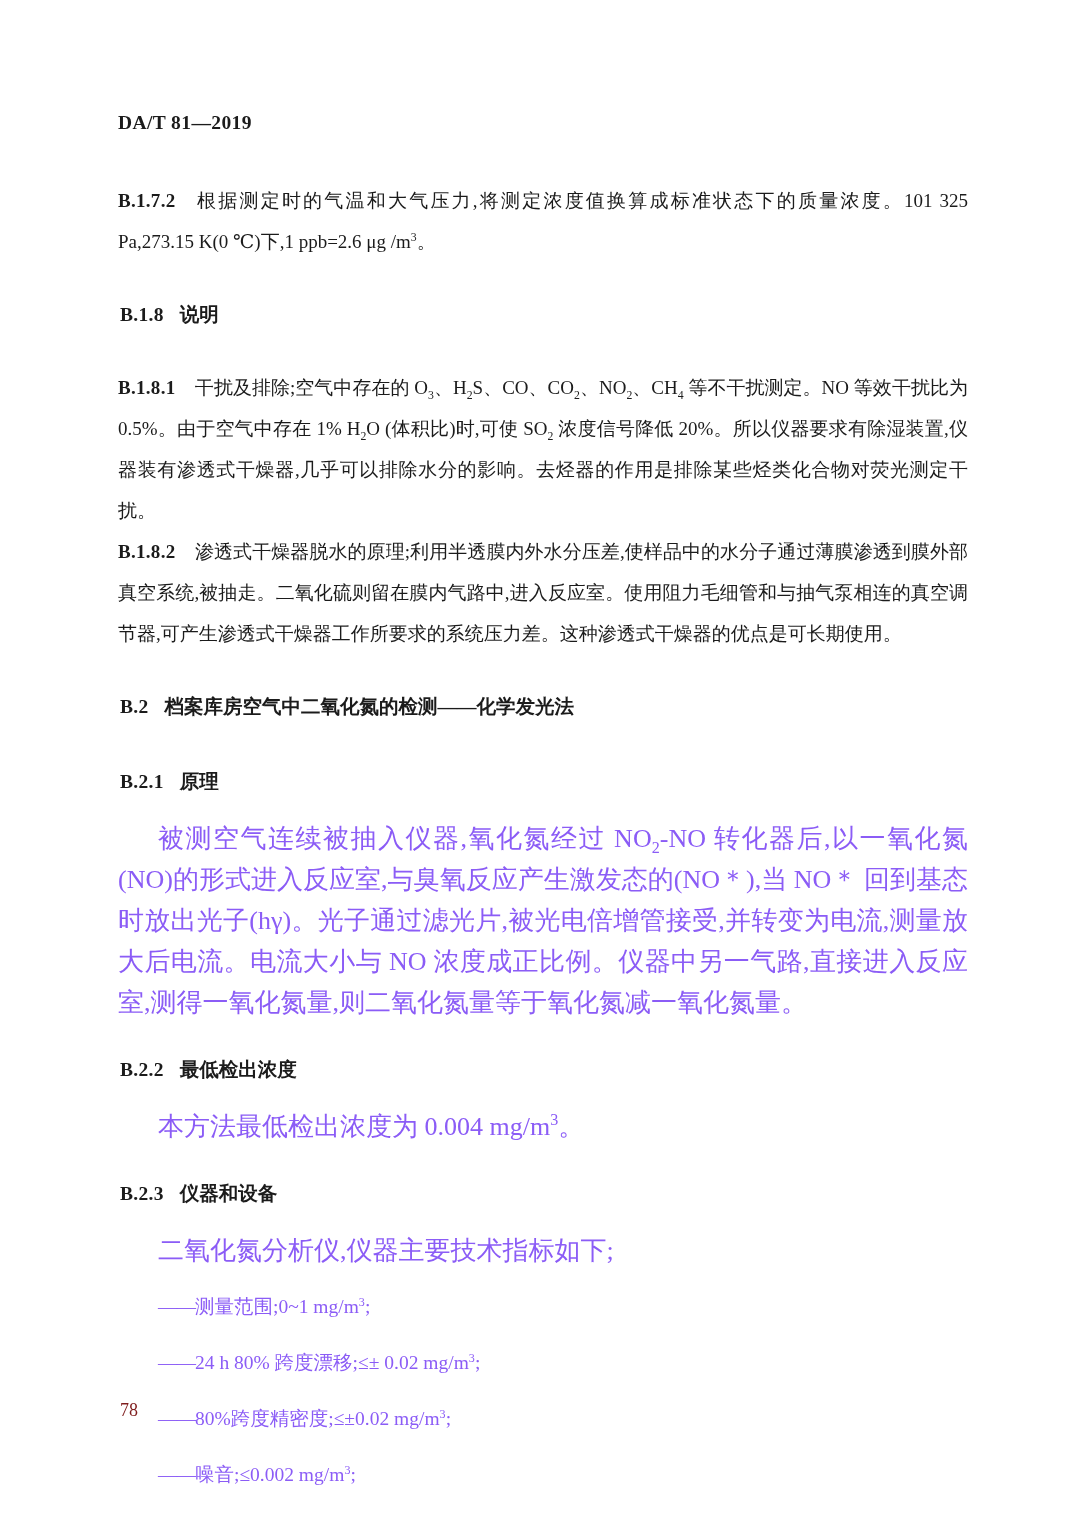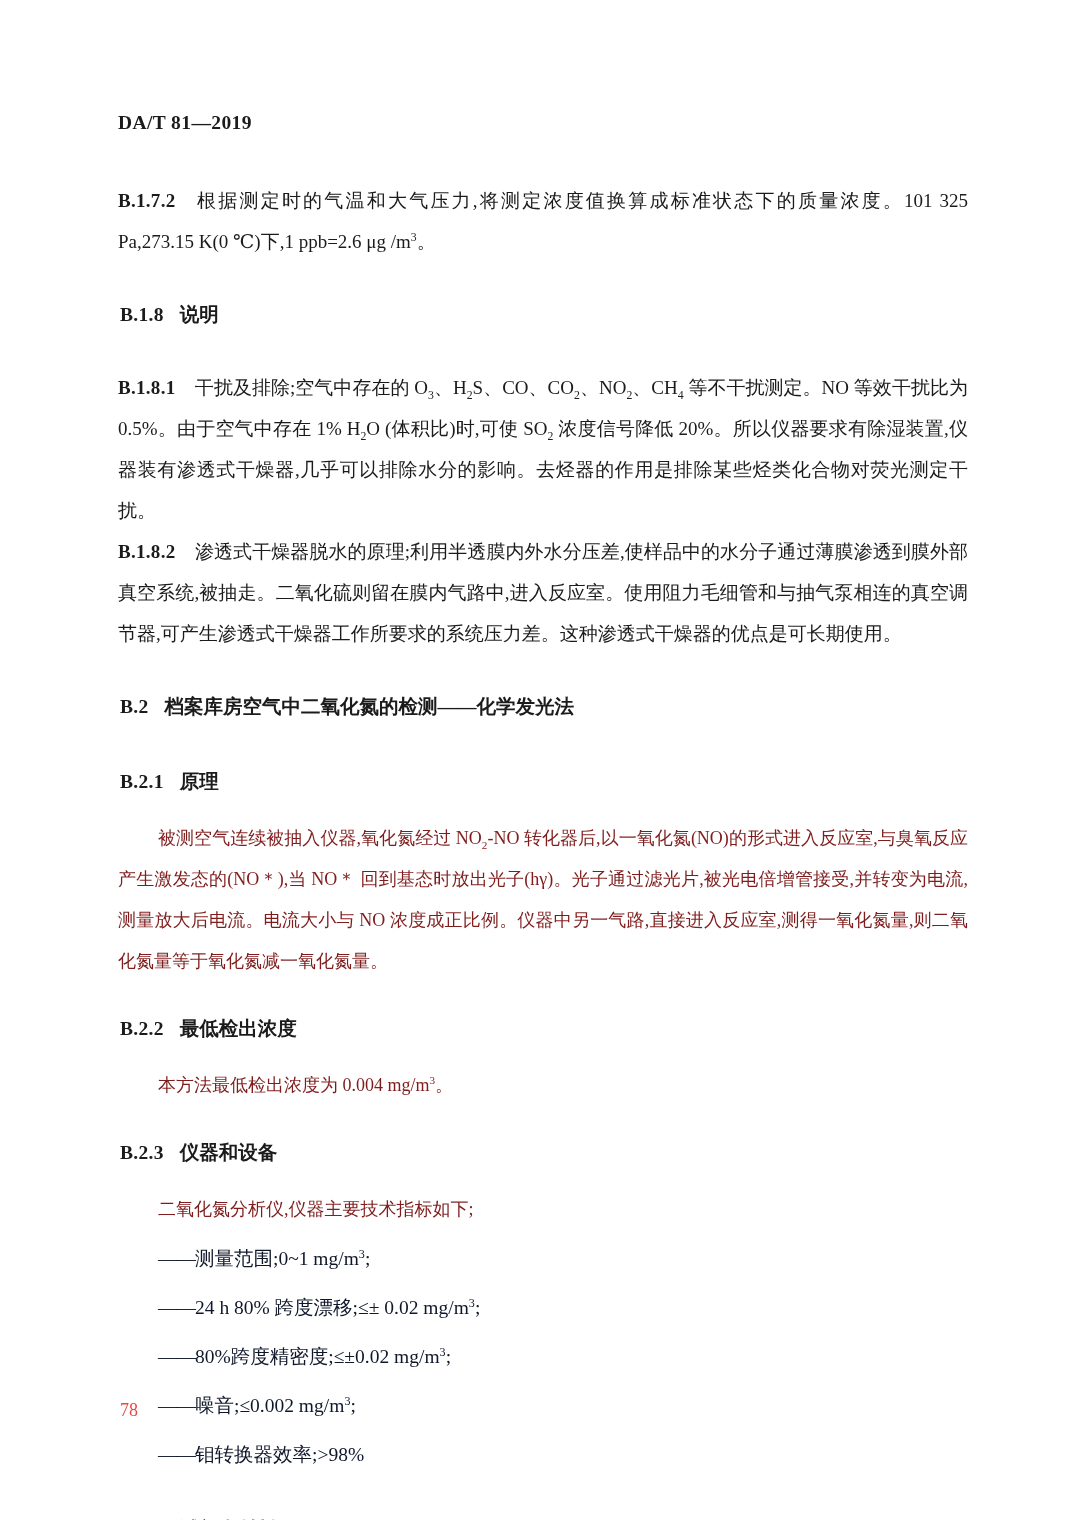--- a/index.html
+++ b/index.html
@@ -65,45 +65,45 @@
   }
   .heading .h-num {
     letter-spacing: 0.3px;
   }
   .heading .h-text {
     margin-left: 16px;
   }
 
   
   .body-para {
-    font-size: 18px;
+    font-size: 26px;
     line-height: 41px;
     text-align: justify;
     text-justify: inter-ideograph;
     margin: 0;
     text-indent: 40px;
-    color: #7f1d1d;
+    color: #8b5cf6;
   }
 
   
   .dash-list {
     list-style: none;
     margin: 0;
     padding: 0;
   }
   .dash-item {
     font-size: 19.5px;
     line-height: 41px;
-    margin: 8px;
+    margin: 15px;
     padding-left: 62px;
     text-indent: -62px;
     margin-left: 40px;
     text-align: justify;
     text-justify: inter-ideograph;
-    color: #0f172a;
+    color: #8b5cf6;
   }
   .dash {
     letter-spacing: -1px;
   }
 
   
   .gap-sm { height: 14px; }
   .gap-md { height: 24px; }
   .gap-lg { height: 30px; }
 
@@ -111,21 +111,21 @@
     font-size: 0.62em;
     line-height: 0;
   }
 
   
   .folio {
     position: absolute;
     left: 120px;
     top: 1400px;
     font-size: 18px;
-    color: #ef4444;
+    color: #7f1d1d;
     font-family: "Liberation Serif", "DejaVu Serif", serif;
   }
 </style>
 </head>
 <body>
 
 <div class="page">
 
   <div class="content">
 

